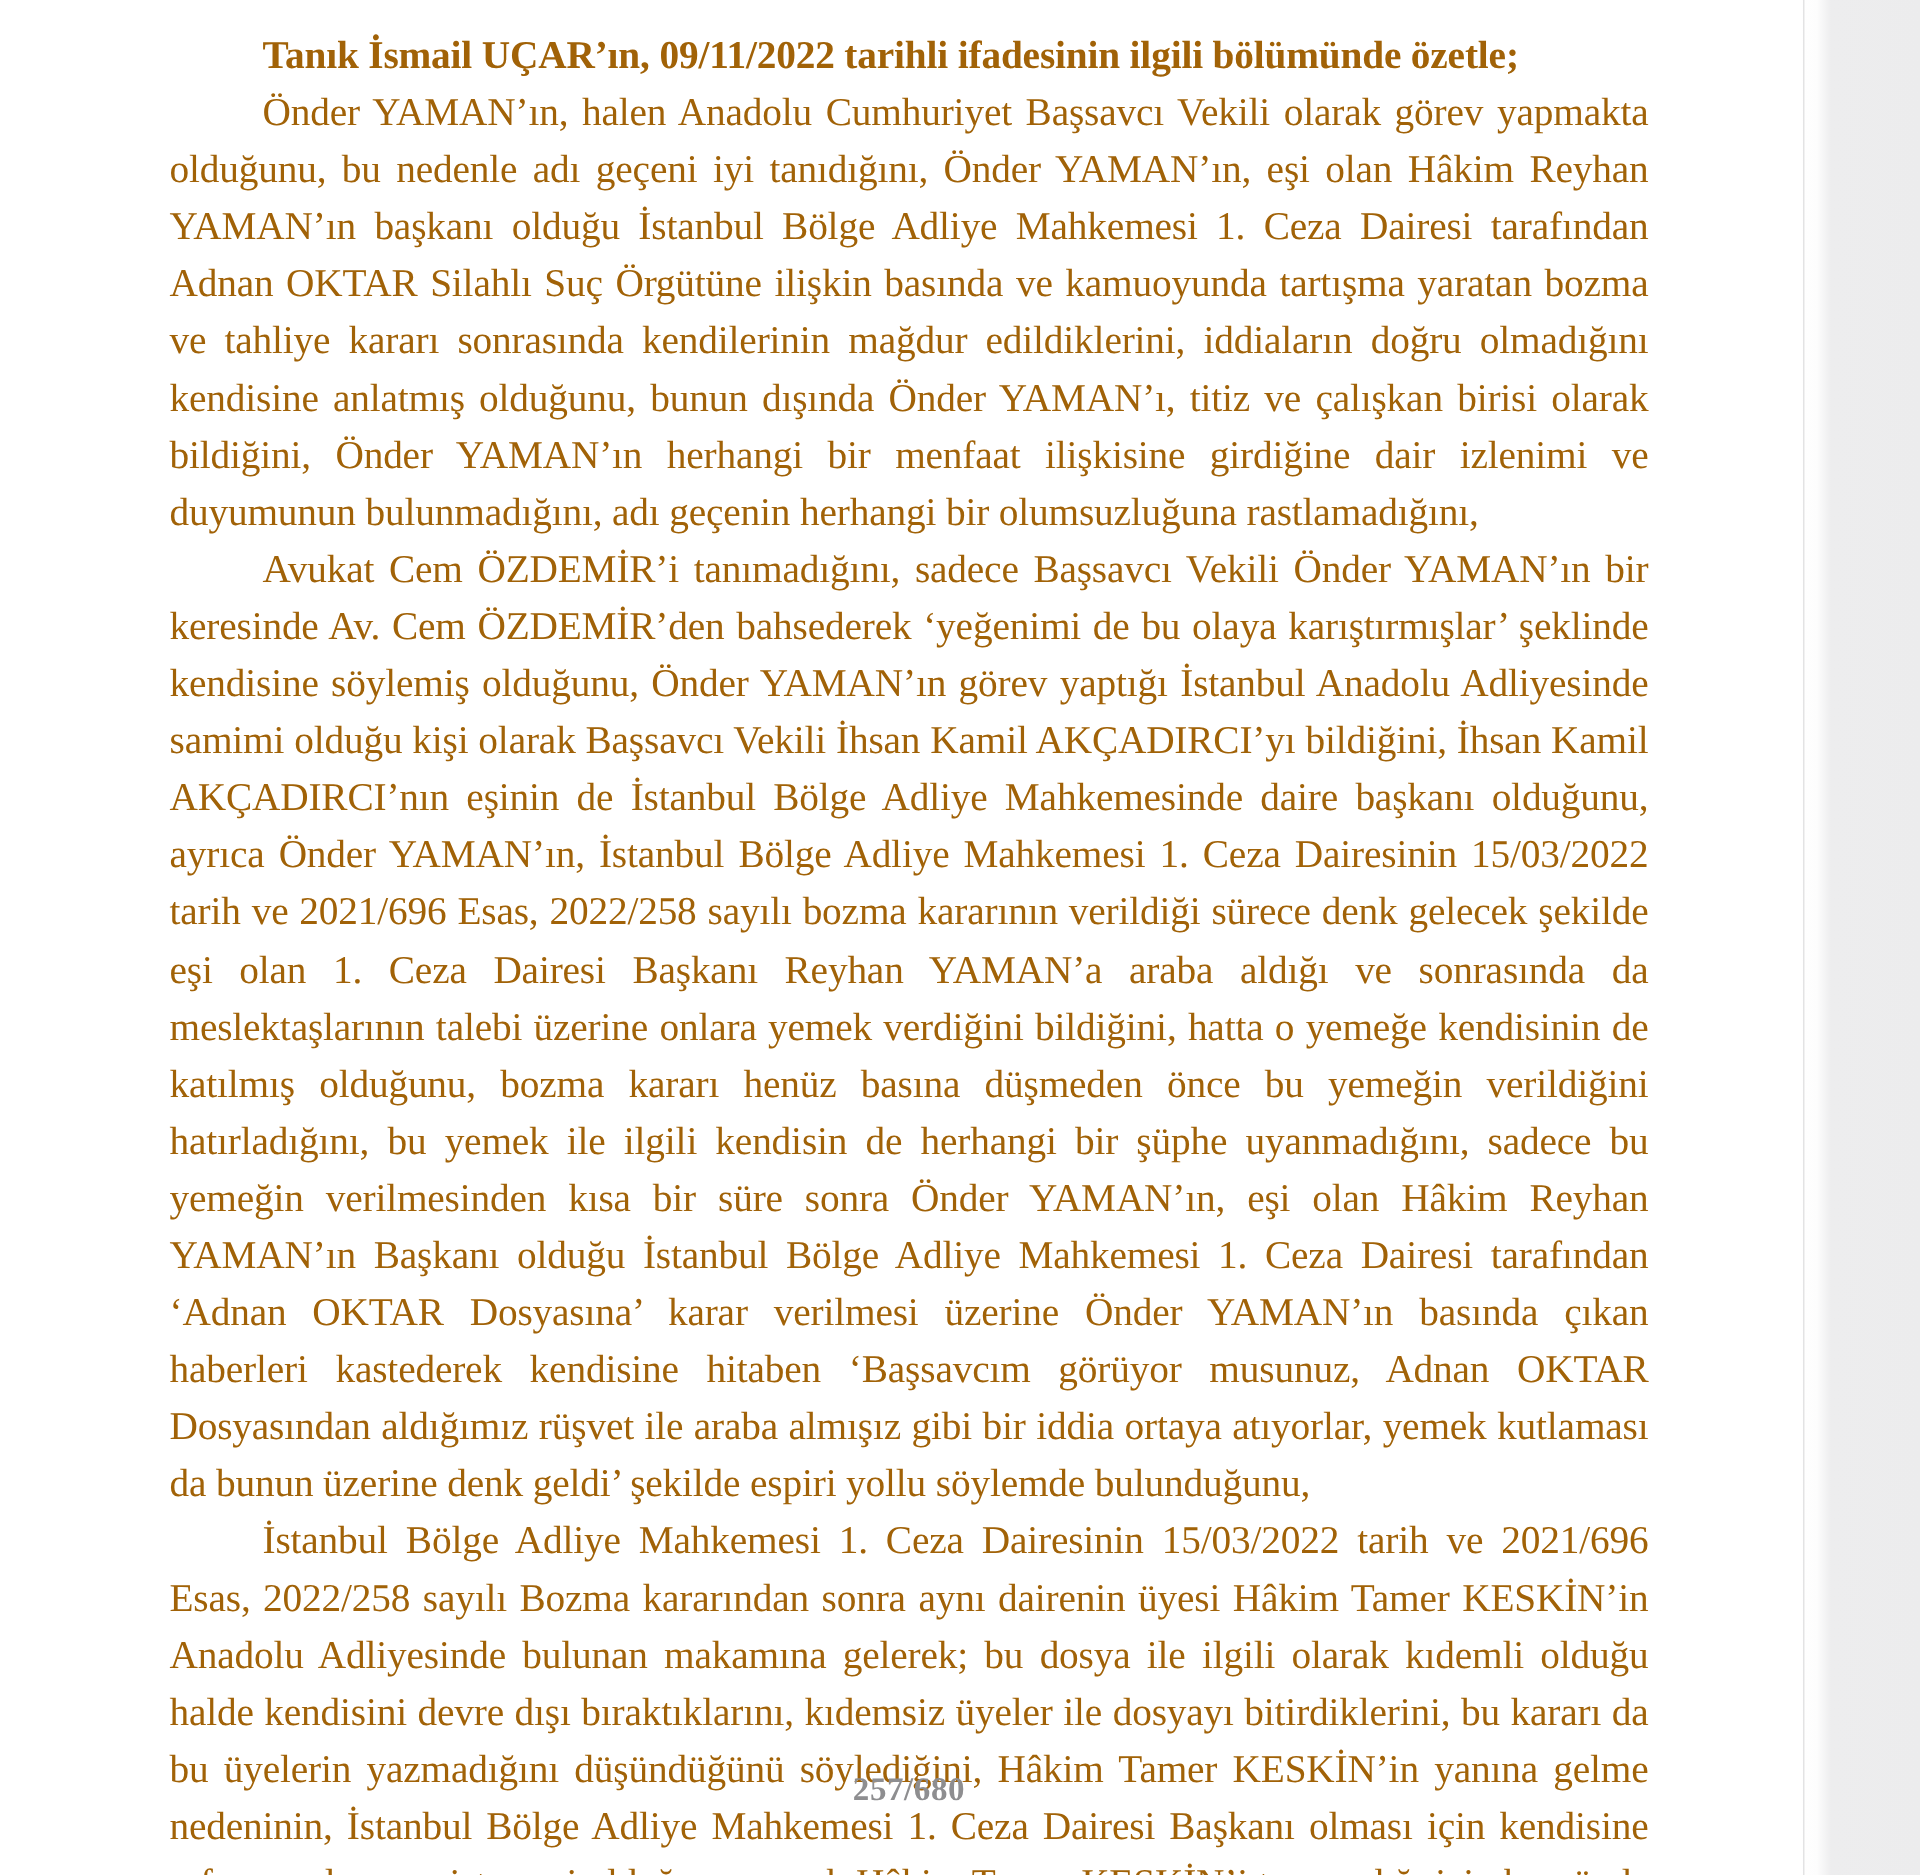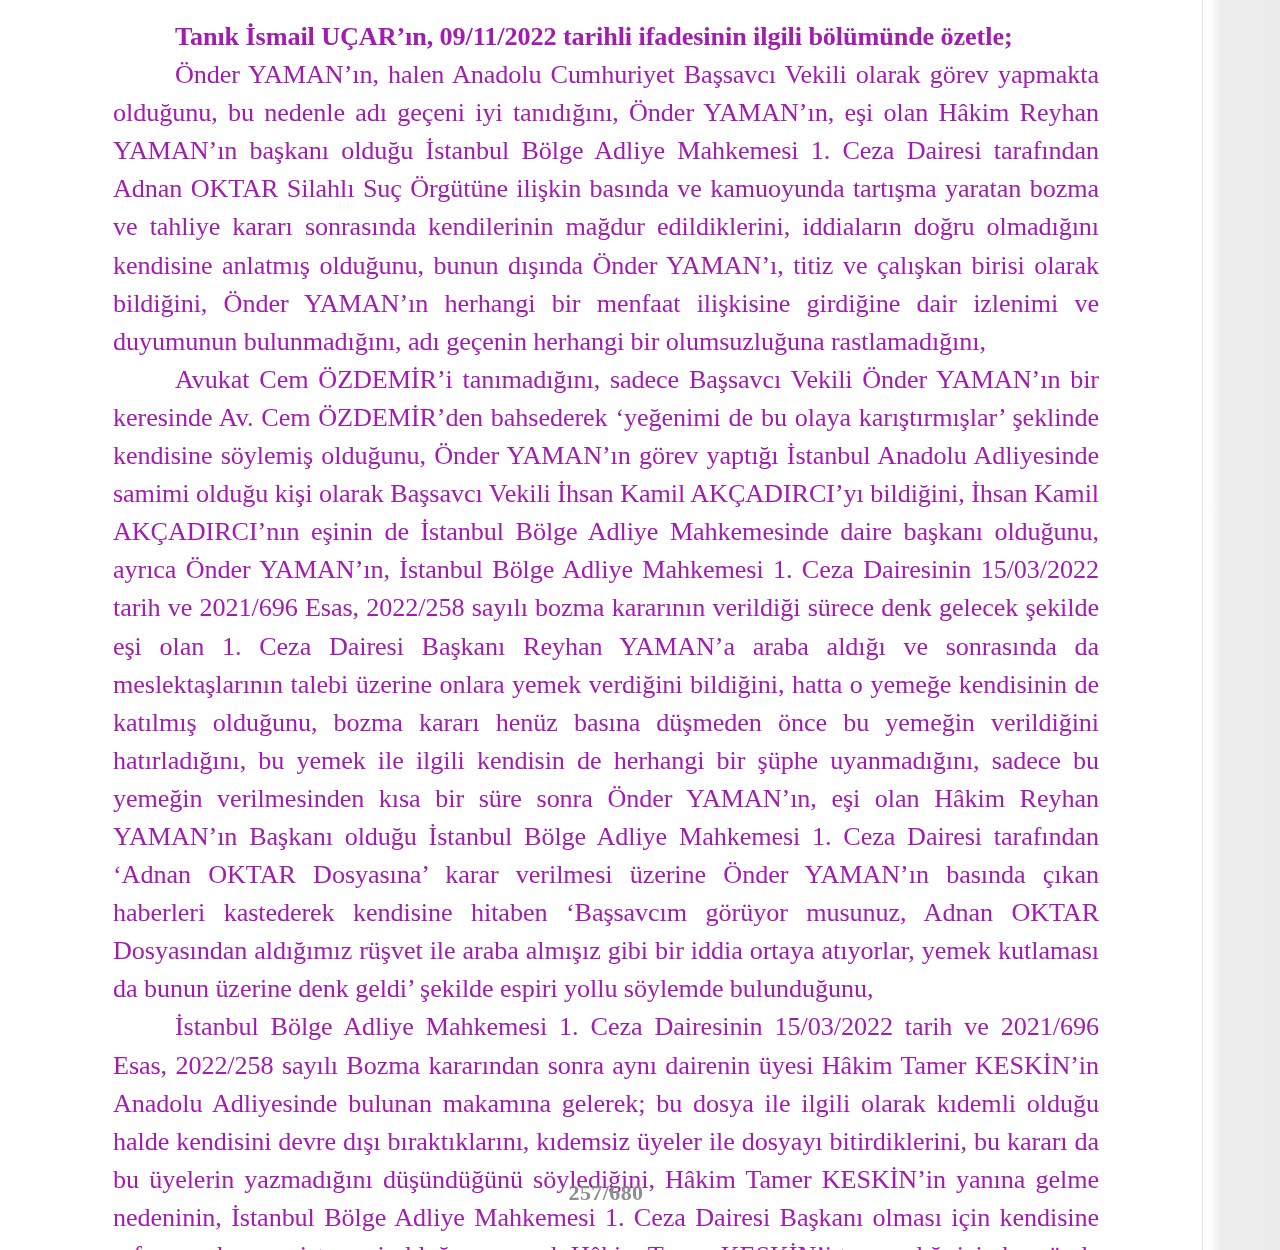--- a/index.html
+++ b/index.html
@@ -49,21 +49,21 @@
     top: 18px;
     width: 986px;
   }
 
   p.para {
     margin: 0;
     text-align: justify;
     text-justify: inter-word;
     font-size: 26.2px;
     line-height: 38.1px;
-    color: #a21caf;
+    color: #a16207;
     text-indent: 62px;
     letter-spacing: -0.1px;
     -webkit-font-smoothing: antialiased;
   }
 
   p.para.heading {
     font-weight: bold;
     text-indent: 62px;
   }
 

